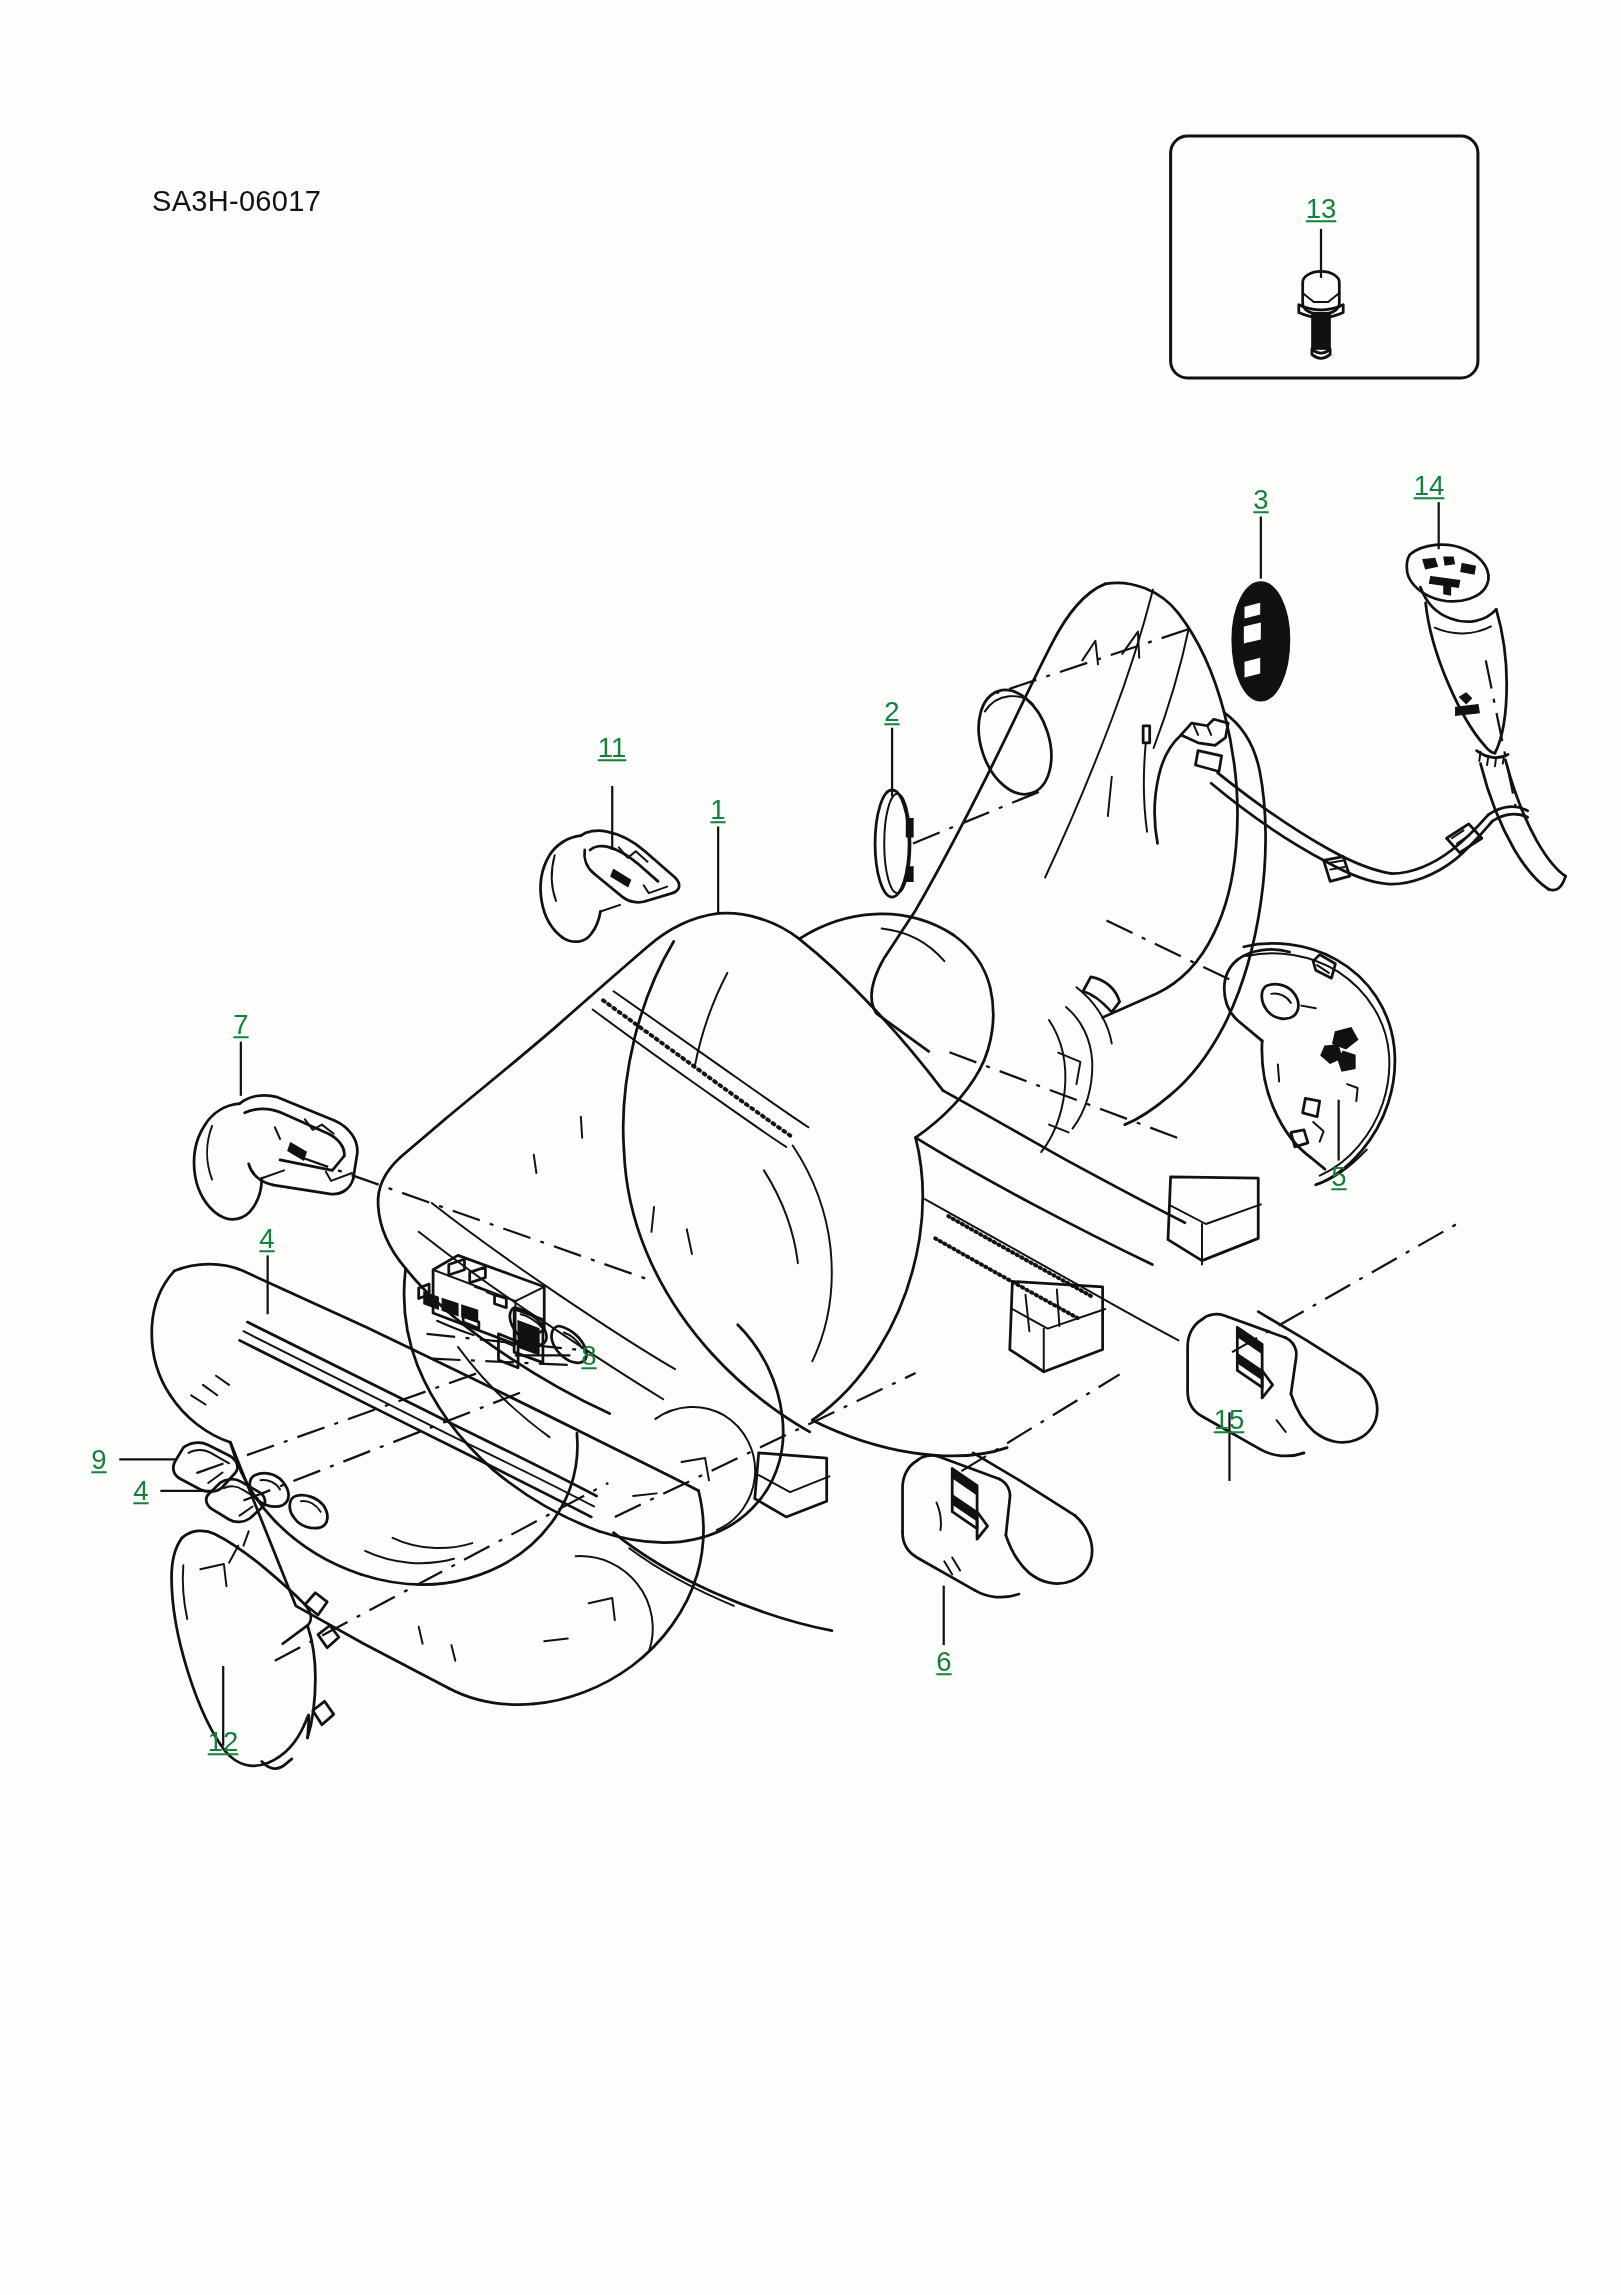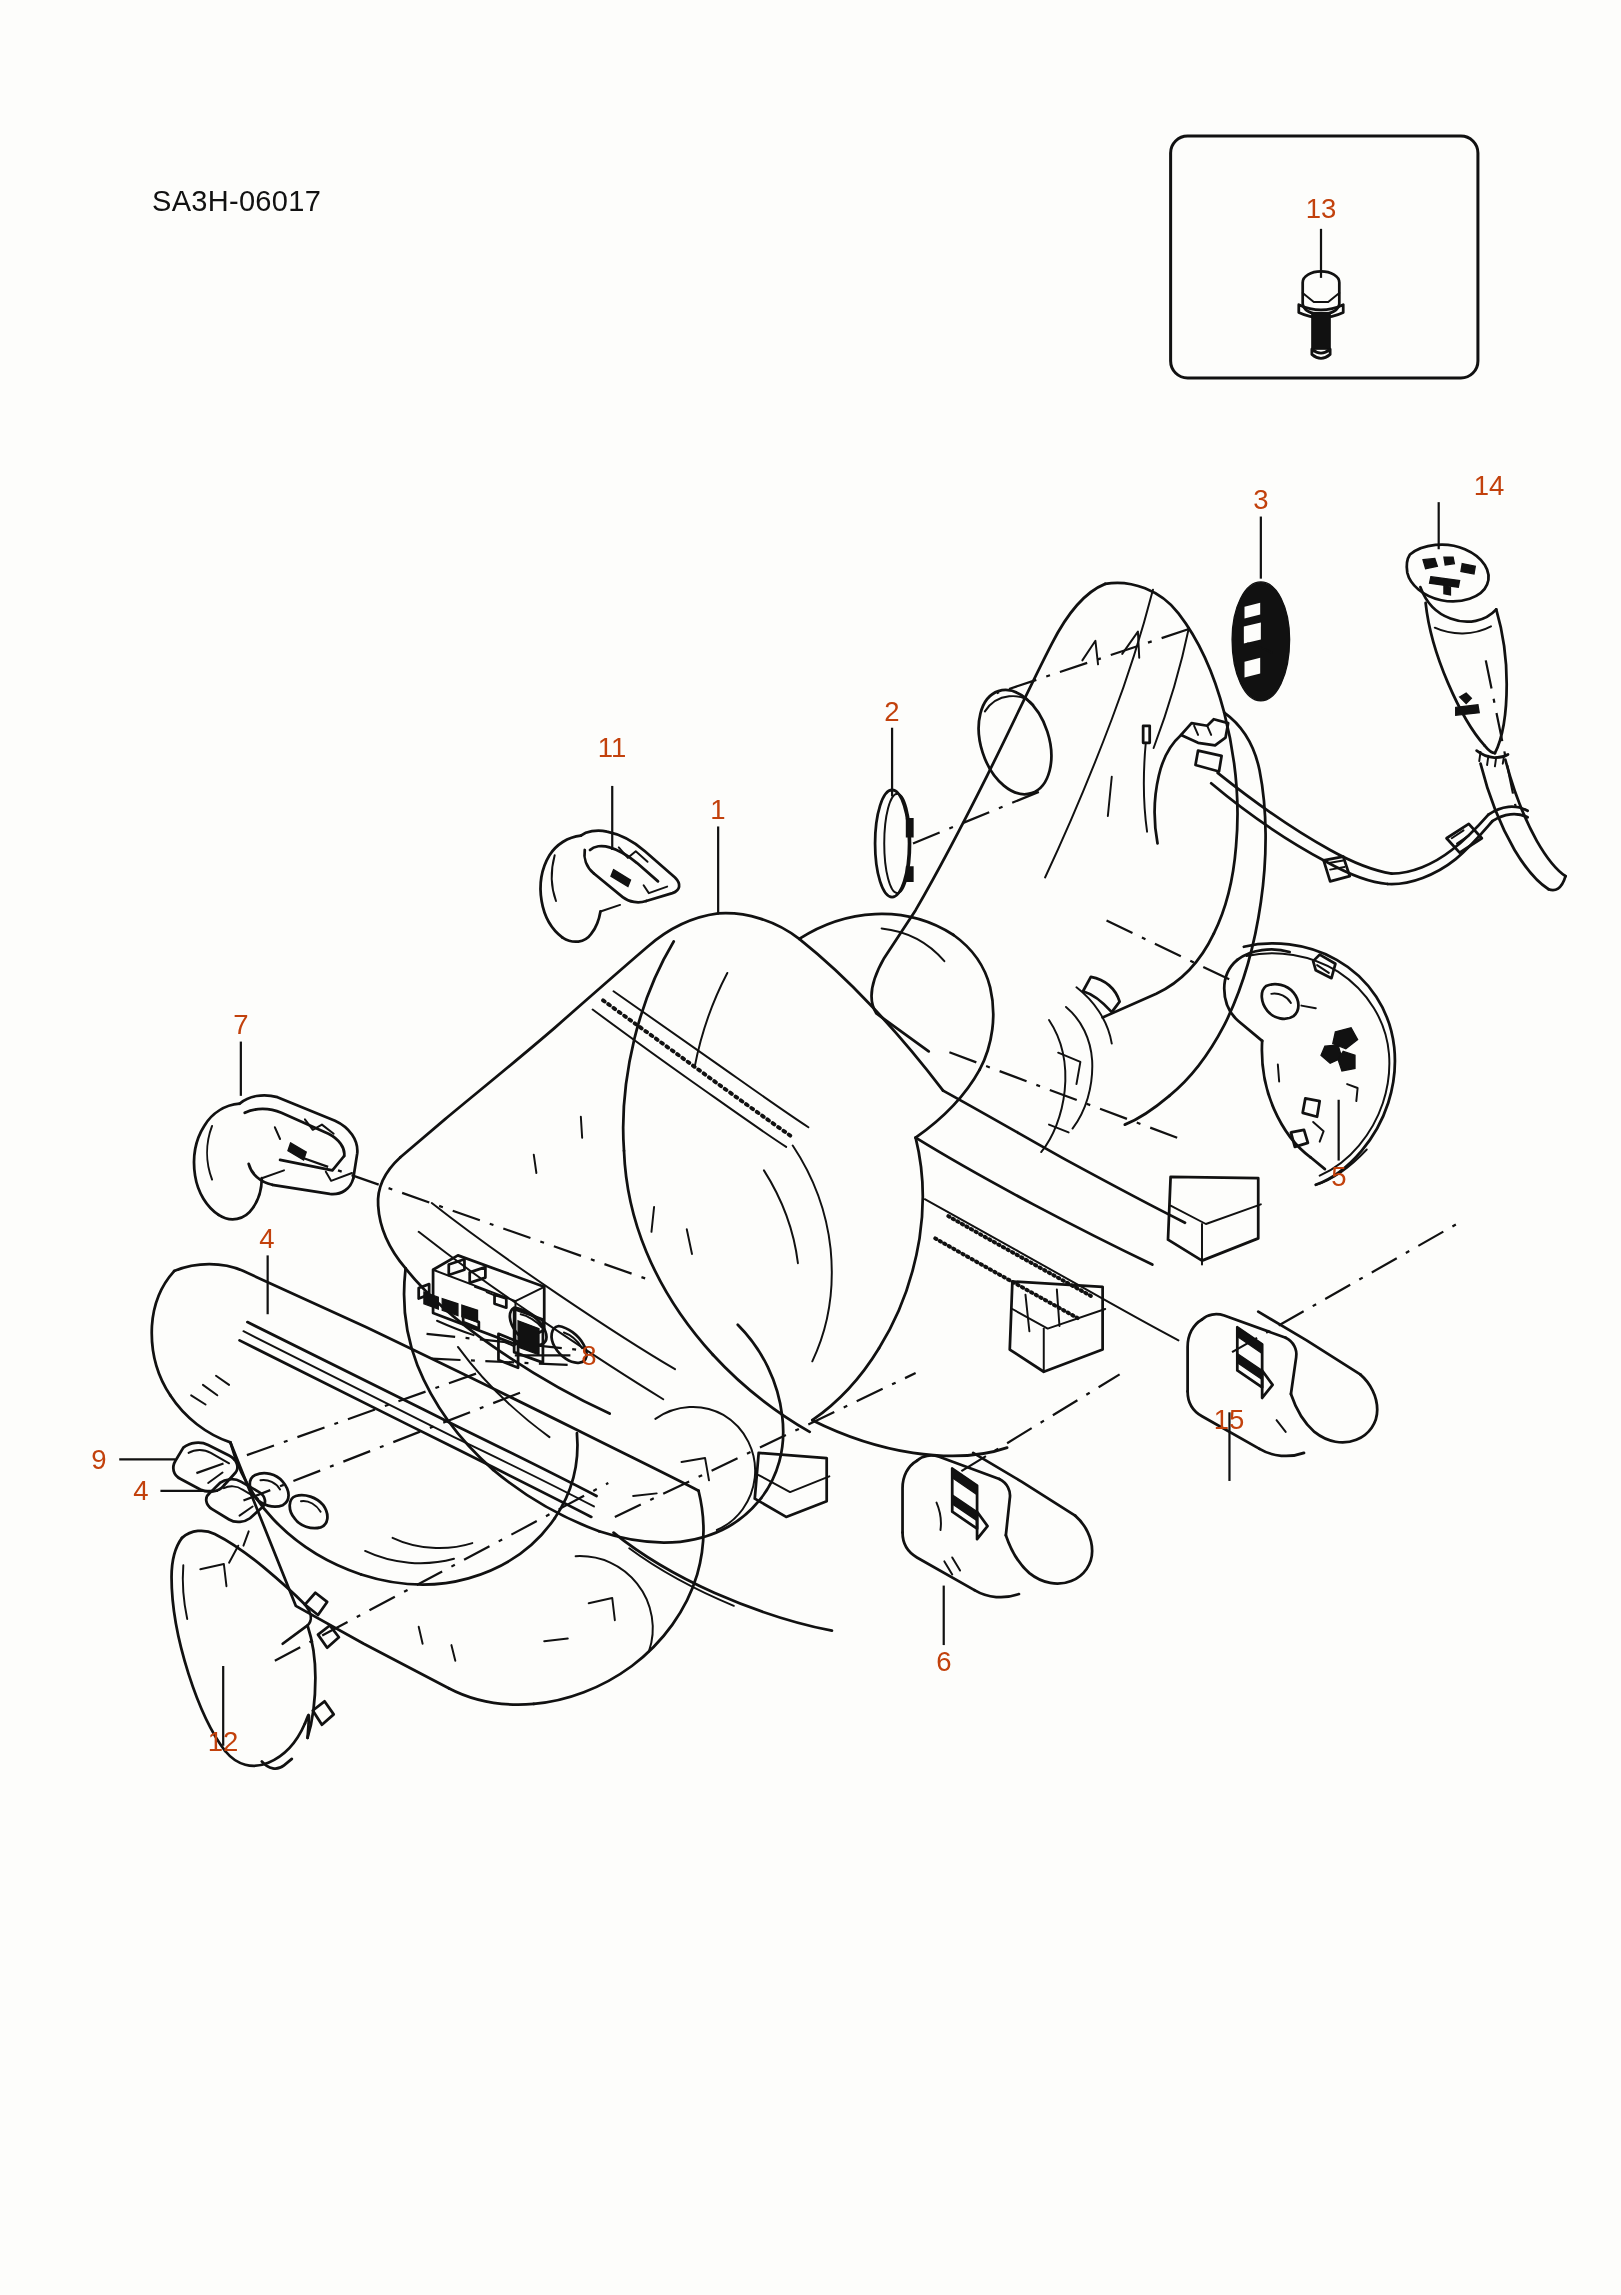--- a/index.html
+++ b/index.html
@@ -33,24 +33,25 @@
     left: 152px;
     top: 185px;
     font-size: 29px;
     color: #111111;
     letter-spacing: 0.3px;
     white-space: nowrap;
   }
   .callout {
     position: absolute;
     font-size: 27.5px;
-    color: #c2410c;
+    color: #15803d;
     line-height: 1;
     white-space: nowrap;
     transform: translate(-50%, -50%);
+    text-decoration: underline;
   }
 </style>
 </head>
 <body>
 
 <div id="sheet">
 
   <div class="doc-code">SA3H-06017</div>
 
   <svg id="drawing" viewBox="0 0 2480 3510" xmlns="http://www.w3.org/2000/svg">
@@ -658,17 +659,17 @@
   <div class="callout" style="left:141px;  top:1491px;">4</div>
   <div class="callout" style="left:1339px; top:1177px;">5</div>
   <div class="callout" style="left:944px; top:1662px;">6</div>
   <div class="callout" style="left:241px;  top:1025px;">7</div>
   <div class="callout" style="left:589px;  top:1356px;">8</div>
   <div class="callout" style="left:99px;  top:1460px;">9</div>
   <div class="callout" style="left:267px;  top:1239px;">4</div>
   <div class="callout" style="left:612px;  top:748px;">11</div>
   <div class="callout" style="left:223px;  top:1742px;">12</div>
   <div class="callout" style="left:1321px; top:209px;">13</div>
-  <div class="callout" style="left:1489px; top:486px;">14</div>
+  <div class="callout" style="left:1429px; top:486px;">14</div>
   <div class="callout" style="left:1229px; top:1420px;">15</div>
 
 </div>
 
 
 </body></html>

